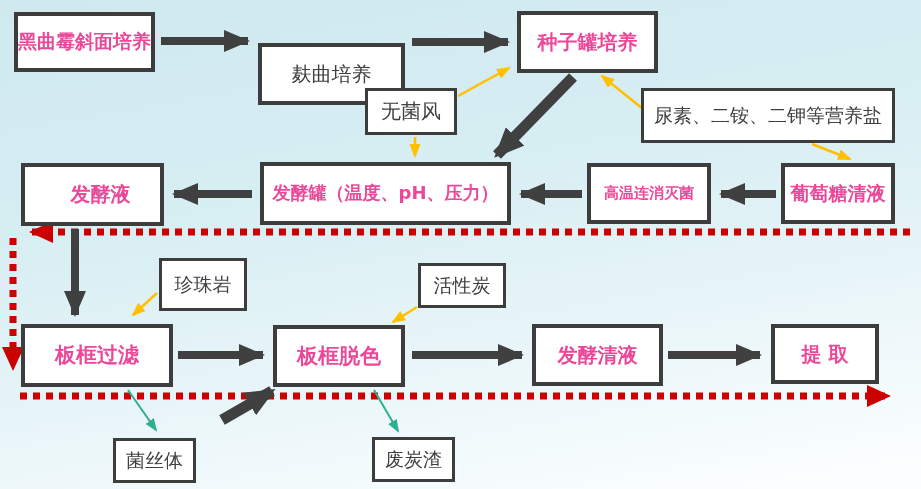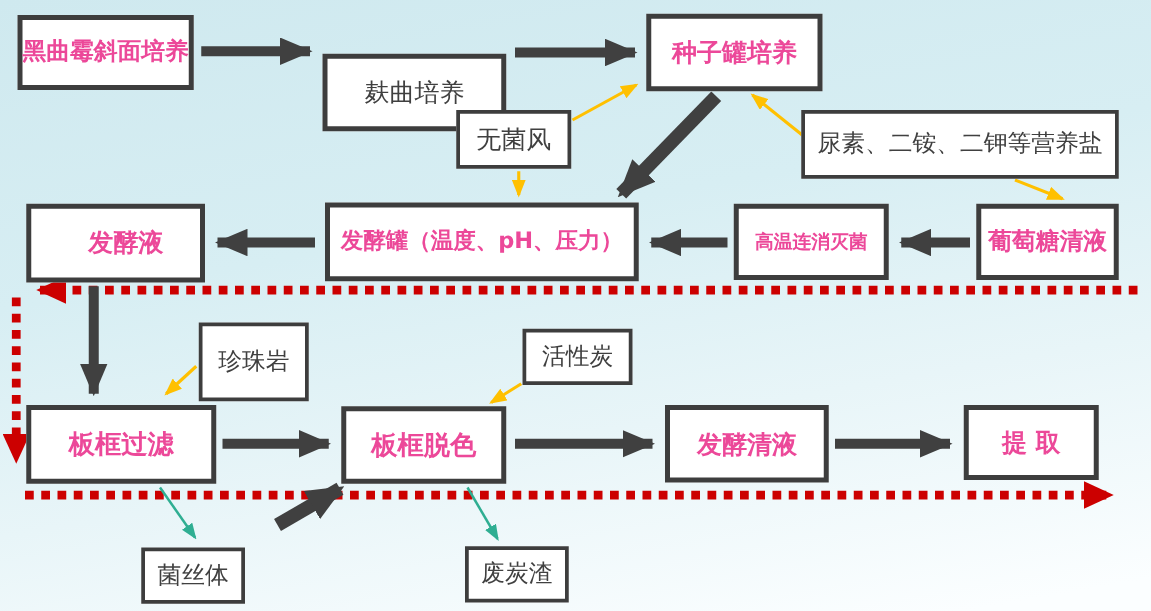--- a/index.html
+++ b/index.html
@@ -95,21 +95,21 @@
   <div class="node sm" style="left:641px;top:88px;width:254px;height:55px;font-size:19px;">尿素、二铵、二钾等营养盐</div>
 
   <div class="node bold" style="left:21px;top:163px;width:143px;height:63px;font-size:20px;padding-left:16px;">发酵液</div>
 
   <div class="node bold" style="left:260px;top:162px;width:251px;height:63px;font-size:18px;">发酵罐（温度、pH、压力）</div>
 
   <div class="node bold" style="left:587px;top:163px;width:124px;height:61px;font-size:15px;">高温连消灭菌</div>
 
   <div class="node bold" style="left:781px;top:163px;width:114px;height:61px;font-size:19px;">葡萄糖清液</div>
 
-  <div class="node sm" style="left:159px;top:258px;width:88px;height:63px;font-size:19px;">珍珠岩</div>
+  <div class="node sm" style="left:159px;top:258px;width:88px;height:53px;font-size:19px;">珍珠岩</div>
 
   <div class="node sm" style="left:418px;top:263px;width:88px;height:45px;font-size:19px;">活性炭</div>
 
   <div class="node bold" style="left:21px;top:324px;width:152px;height:63px;font-size:21px;">板框过滤</div>
 
   <div class="node bold" style="left:273px;top:325px;width:132px;height:62px;font-size:21px;">板框脱色</div>
 
   <div class="node bold" style="left:532px;top:324px;width:131px;height:62px;font-size:20px;">发酵清液</div>
 
   <div class="node bold" style="left:771px;top:324px;width:108px;height:60px;font-size:20px;">提 取</div>

